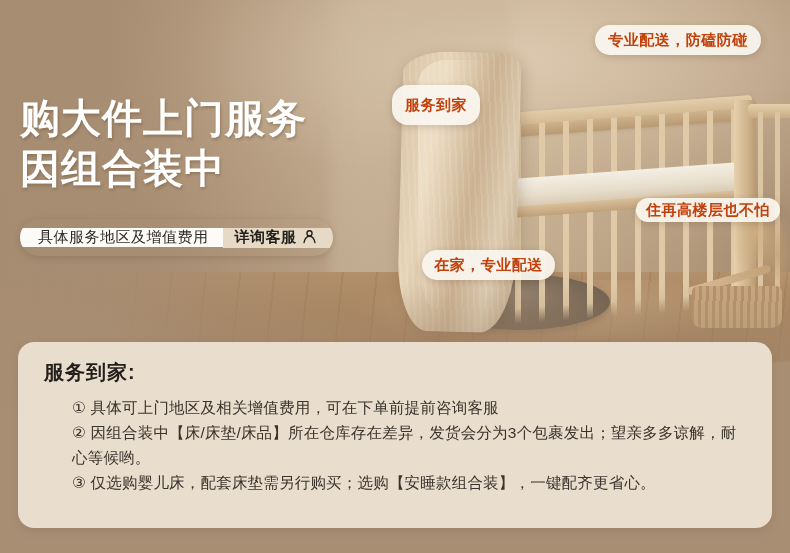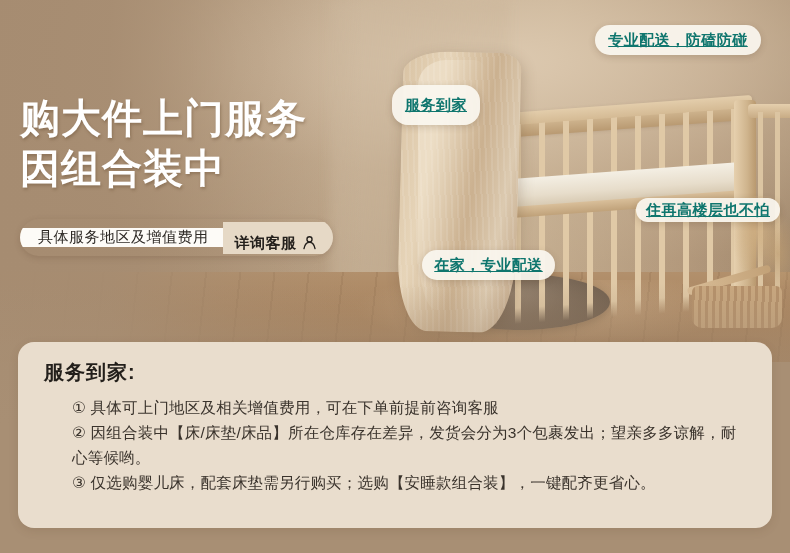--- a/index.html
+++ b/index.html
@@ -222,44 +222,43 @@
     padding: 0 14px 0 18px;
     background: #fdfbf7;
     color: #2e2a26;
     font-size: 15px;
     letter-spacing: 0.5px;
   }
   .cta-right {
     display: flex;
     align-items: center;
     gap: 4px;
-    padding: 12px 15px 0 12px;
+    padding: 0 15px 0 12px;
     background: #e6d9c6;
     color: #24201c;
     font-size: 15px;
     font-weight: bold;
     letter-spacing: 0.5px;
   }
   .cta-icon { display: block; }
 
   
   .tag {
     position: absolute;
     display: flex;
     align-items: center;
     justify-content: center;
     background: rgba(250,246,239,0.93);
-    color: #0f766e;
+    color: #c2410c;
     font-size: 15px;
     font-weight: bold;
     letter-spacing: 0.5px;
     border-radius: 16px;
     box-shadow: 0 2px 7px rgba(80,56,36,0.20);
     white-space: nowrap;
-    text-decoration: underline;
   }
   .tag-pro     { left: 595px; top: 25px;  width: 166px; height: 30px; }
   .tag-home    { left: 392px; top: 85px;  width: 88px;  height: 40px; }
   .tag-floor   { left: 636px; top: 198px; width: 144px; height: 24px; text-align: right; }
   .tag-receive { left: 422px; top: 250px; width: 133px; height: 30px; }
 
   
   .notice {
     position: absolute;
     left: 18px; top: 342px; width: 754px; height: 186px;

